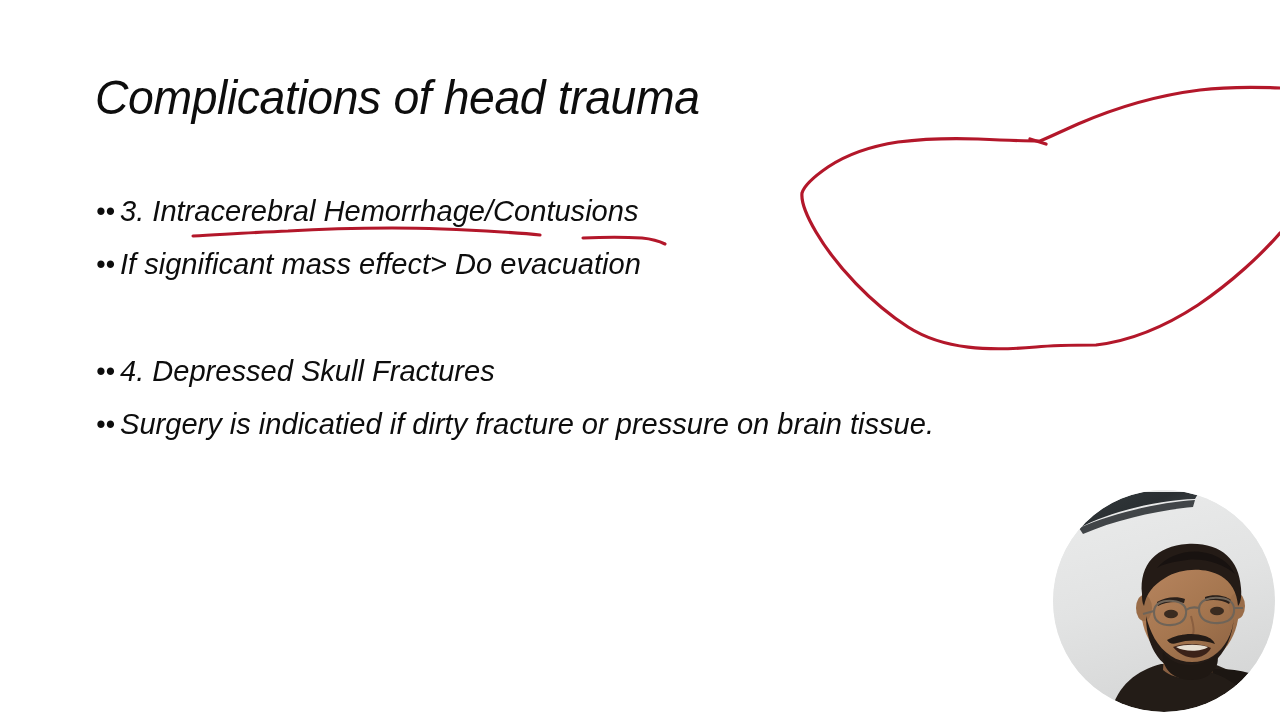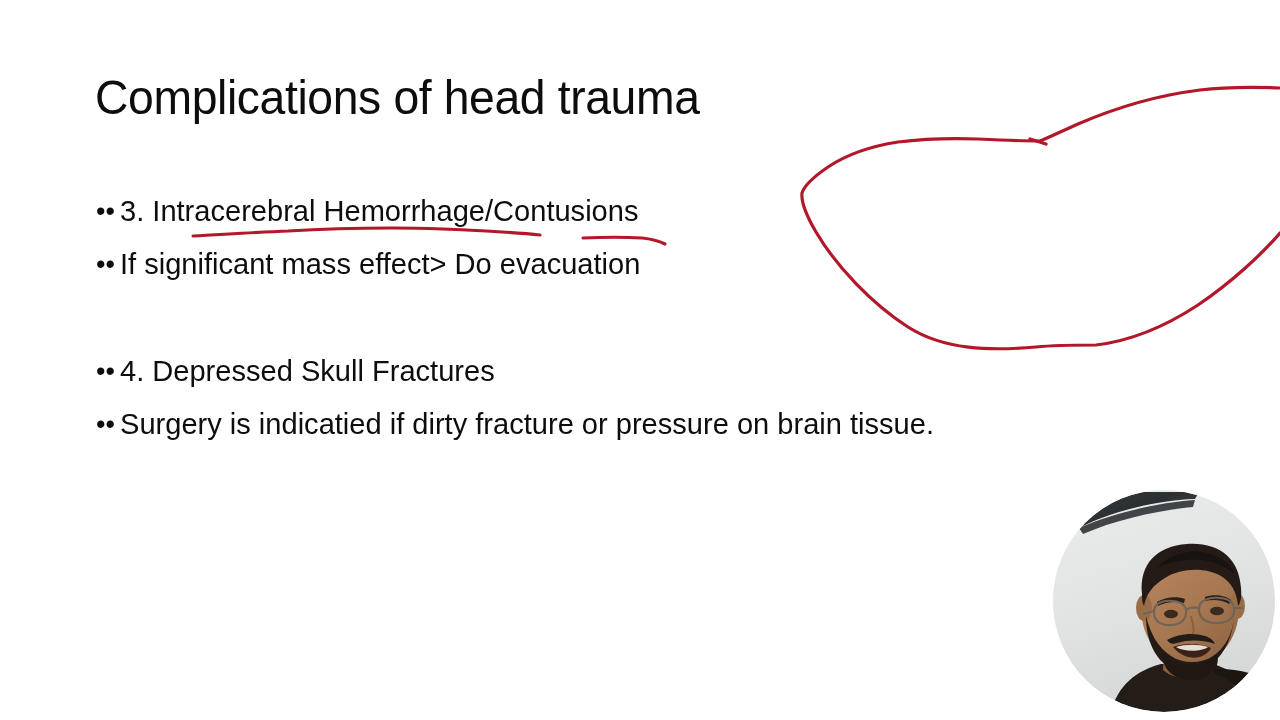--- a/index.html
+++ b/index.html
@@ -13,20 +13,21 @@
     overflow: hidden;
     position: relative;
     font-family: "Liberation Sans", sans-serif;
     -webkit-font-smoothing: antialiased;
   }
 
   #slide {
     position: absolute;
     inset: 0;
     background: #ffffff;
+    font-style: italic;
   }
 
   
   #slide-title {
     position: absolute;
     left: 95px;
     top: 72px;
     font-size: 49px;
     line-height: 1.06;
     letter-spacing: -0.4px;

